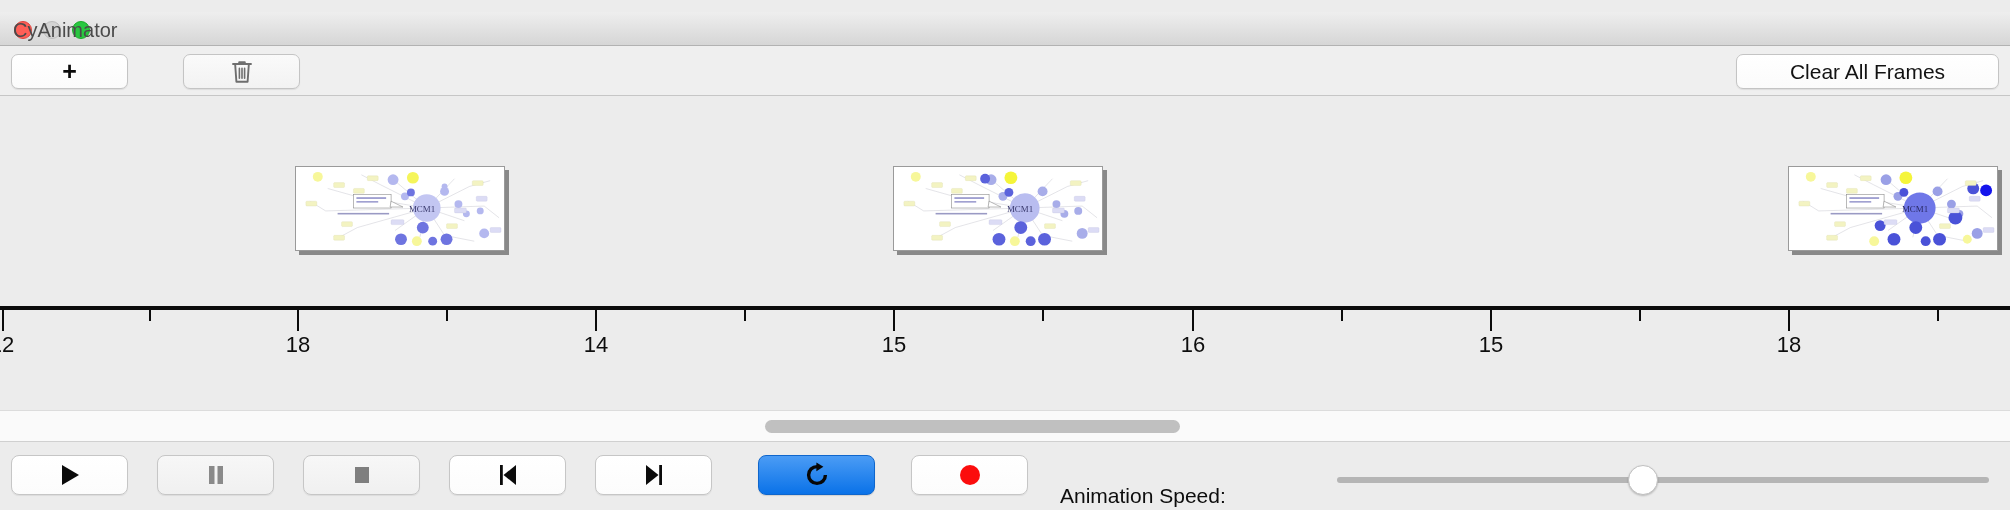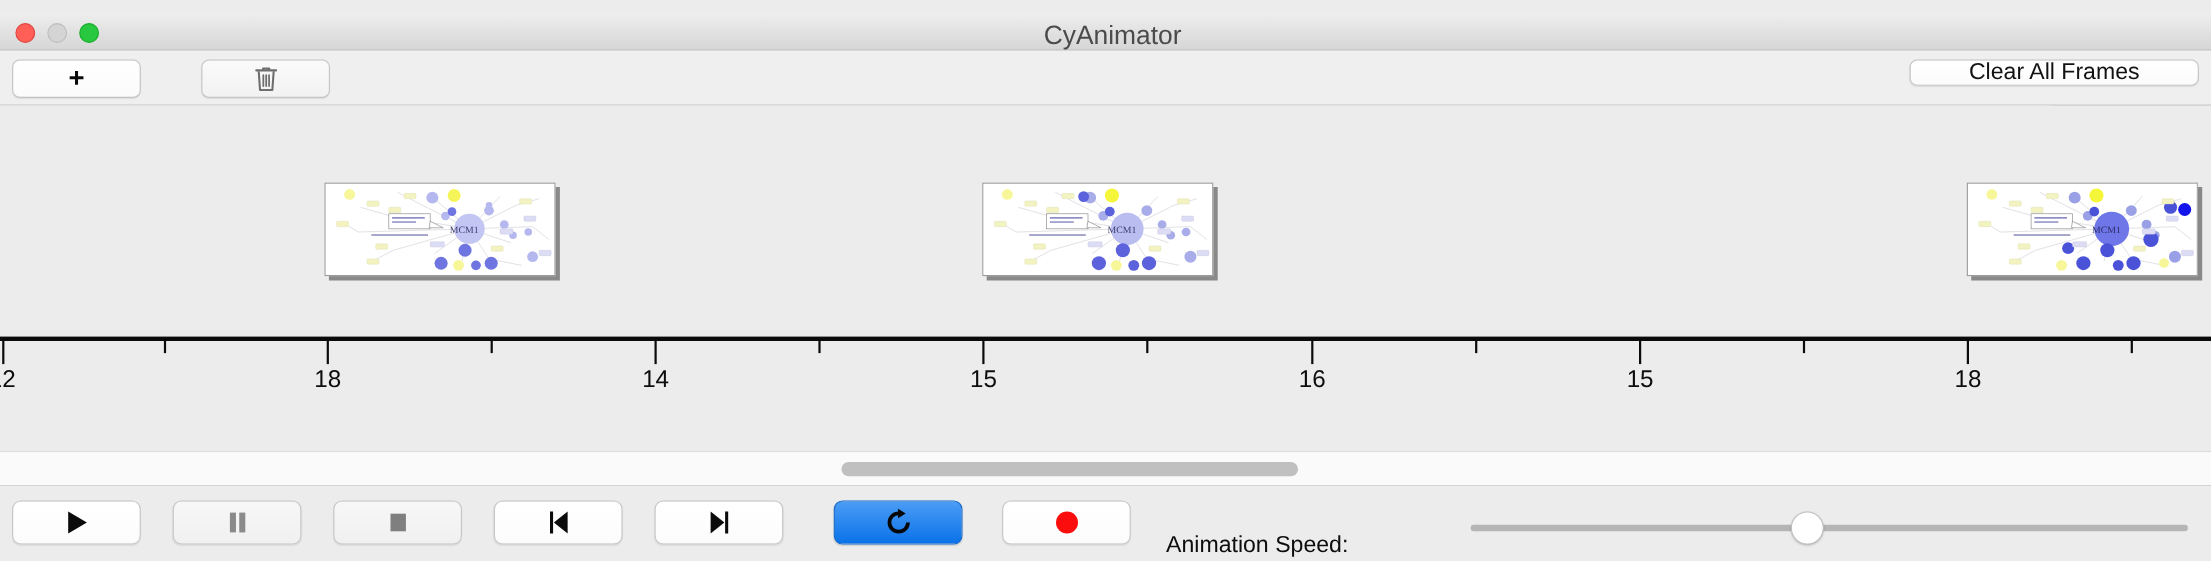--- a/index.html
+++ b/index.html
@@ -41,21 +41,21 @@
     background: linear-gradient(#eeeeee, #d6d6d6);
     border-bottom: 1px solid #b2b2b2;
   }
   .traffic { position: absolute; top: 9px; display: flex; gap: 11px; left: 14px; }
   .dot { width: 18px; height: 18px; border-radius: 50%; }
   .dot.red    { background: #ff5f57; border: 1px solid #e0443e; }
   .dot.yellow { background: #d4d4d4; border: 1px solid #bdbdbd; }
   .dot.green  { background: #28c840; border: 1px solid #1aab29; }
   .win-title {
     position: absolute; left: 13px; right: 0; top: 7px;
-    text-align: center; font-size: 24px; color: #4b4b4b;
+    font-size: 20px; color: #4b4b4b;
   }
 
   
   .toolbar {
     position: absolute; left: 0; top: 46px; width: 2010px; height: 50px;
     background: #efefef;
     border-bottom: 1px solid #c6c6c6;
   }
   .btn {
     position: absolute;
@@ -63,21 +63,21 @@
     border-radius: 7px;
     background: linear-gradient(#ffffff, #fbfbfb);
     box-shadow: 0 1px 1px rgba(0,0,0,.08);
     display: flex; align-items: center; justify-content: center;
     cursor: pointer;
   }
   .btn.flat { background: linear-gradient(#fafafa, #f2f2f2); }
   .btn-add   { left: 11px;  top: 8px; width: 117px; height: 35px; }
   .btn-del   { left: 183px; top: 8px; width: 117px; height: 35px; }
   .btn-clear {
-    right: 11px; top: 8px; width: 263px; height: 24px;
+    right: 11px; top: 8px; width: 263px; height: 35px;
     font-size: 21px; color: #121212;
   }
   .plus-icon { font-size: 25px; font-weight: 700; color: #0a0a0a; line-height: 1; }
   .trash-icon { display: block; }
 
   
   .timeline {
     position: absolute; left: 0; top: 96px; width: 1866px; height: 216px;
     background: #ececec;
   }

